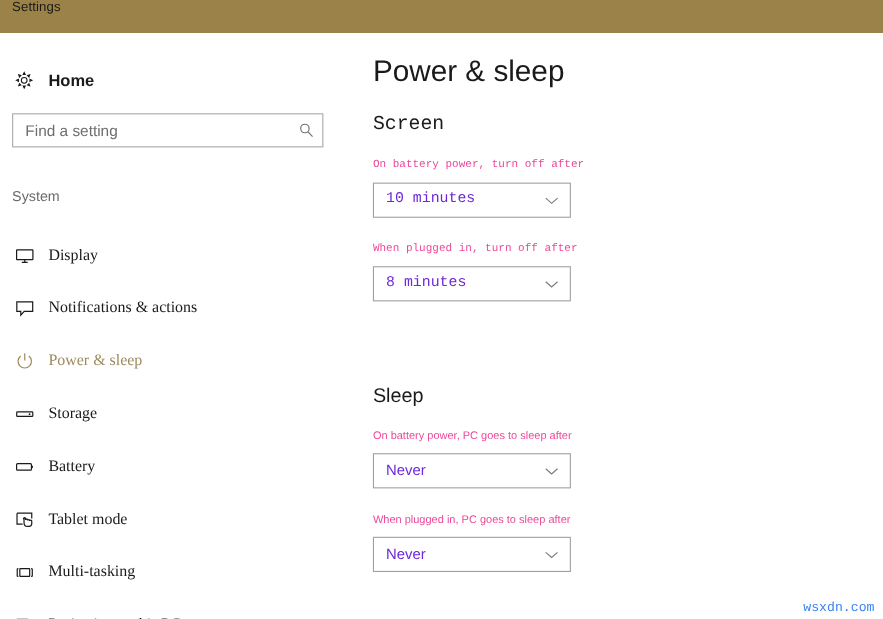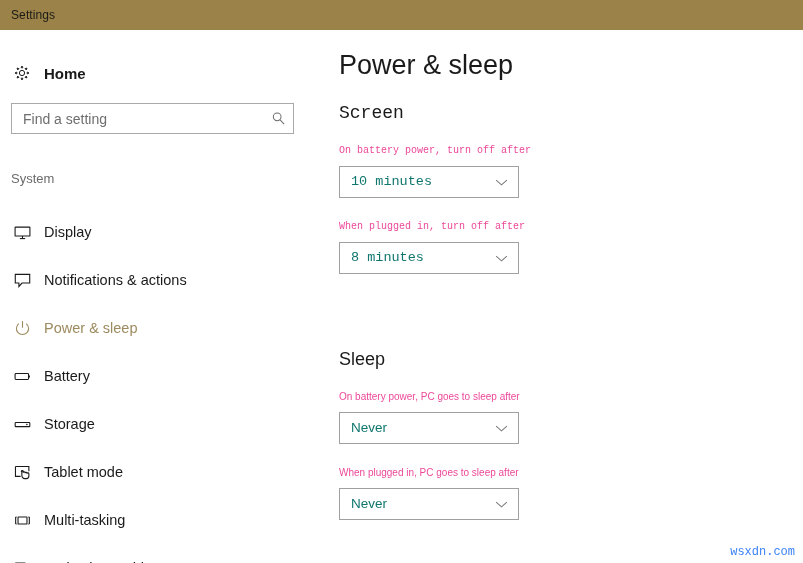--- a/index.html
+++ b/index.html
@@ -23,21 +23,20 @@
   }
 
   
   .titlebar {
     position: absolute;
     top: 0; left: 0;
     width: 803px;
     height: 30px;
     background: #9a8248;
     display: flex;
-    align-items: center;
   }
   .titlebar-text {
     font-size: 12px;
     color: #1c1a16;
     padding-left: 11px;
     letter-spacing: 0.1px;
     line-height: 1;
   }
 
   
@@ -133,20 +132,21 @@
     display: flex;
     align-items: center;
     justify-content: center;
     color: #1a1a1a;
   }
   .nav-label {
     font-size: 14.5px;
     color: #1a1a1a;
     line-height: 1;
     white-space: nowrap;
+    font-family: Liberation Serif, serif;
   }
   .nav-item.selected .nav-icon,
   .nav-item.selected .nav-label {
     color: #9d8a5e;
   }
 
   
   .content {
     position: absolute;
     top: 30px;
@@ -194,21 +194,21 @@
     height: 32px;
     border: 1px solid #a0a0a0;
     box-sizing: border-box;
     background: #ffffff;
     display: flex;
     align-items: center;
     cursor: default;
   }
   .dropdown-value {
     font-size: 13.5px;
-    color: #0f766e;
+    color: #6d28d9;
     padding-left: 11px;
     line-height: 1;
     flex: 1;
   }
   .dropdown-chevron {
     width: 34px;
     display: flex;
     align-items: center;
     justify-content: center;
     color: #7a7a7a;
@@ -292,35 +292,35 @@
             <path d="M6.1 4.9 a6.4 6.4 0 1 0 7.8 0"></path>
             <line x1="10" y1="2.2" x2="10" y2="9.2"></line>
           </svg>
         </span>
         <span class="nav-label">Power &amp; sleep</span>
       </div>
 
       <div class="nav-item">
         <span class="nav-icon">
           <svg width="19" height="19" viewBox="0 0 20 20" fill="none" stroke="currentColor" stroke-width="1.15">
+            <rect x="2.3" y="7.9" width="15.4" height="4.3" rx="0.7"></rect>
+            <circle cx="14.6" cy="10.05" r="0.85" fill="currentColor" stroke="none"></circle>
+          </svg>
+        </span>
+        <span class="nav-label">Storage</span>
+      </div>
+
+      <div class="nav-item">
+        <span class="nav-icon">
+          <svg width="19" height="19" viewBox="0 0 20 20" fill="none" stroke="currentColor" stroke-width="1.15">
             <rect x="2.2" y="6.9" width="14.2" height="6.2" rx="0.9"></rect>
             <path d="M16.9 8.9 v2.2" stroke-width="1.8"></path>
           </svg>
         </span>
         <span class="nav-label">Battery</span>
-      </div>
-
-      <div class="nav-item">
-        <span class="nav-icon">
-          <svg width="19" height="19" viewBox="0 0 20 20" fill="none" stroke="currentColor" stroke-width="1.15">
-            <rect x="2.3" y="7.9" width="15.4" height="4.3" rx="0.7"></rect>
-            <circle cx="14.6" cy="10.05" r="0.85" fill="currentColor" stroke="none"></circle>
-          </svg>
-        </span>
-        <span class="nav-label">Storage</span>
       </div>
 
       <div class="nav-item">
         <span class="nav-icon">
           <svg width="19" height="19" viewBox="0 0 20 20" fill="none" stroke="currentColor" stroke-width="1.15">
             <path d="M2.6 3.7 h14.1 v5.0 M2.6 3.7 v10.4 h5.4"></path>
             <path d="M9.3 9.0 v3.6 c0 2.2 1.3 3.8 3.2 3.8 h1.6 c1.6 0 2.6 -1.1 2.6 -2.7 v-2.4 c0 -0.6 -0.5 -1.0 -1.0 -1.0 -0.5 0 -1.0 0.4 -1.0 1.0 v-0.5 c0 -0.6 -0.5 -1.0 -1.0 -1.0 -0.5 0 -1.0 0.4 -1.0 1.0 v-0.6 c0 -0.6 -0.4 -1.0 -1.0 -1.0 -0.5 0 -0.9 0.4 -0.9 1.0 v-1.2 c0 -0.6 -0.5 -1.0 -1.0 -1.0 -0.5 0 -1.0 0.4 -1.0 1.0 z"></path>
           </svg>
         </span>
         <span class="nav-label">Tablet mode</span>

